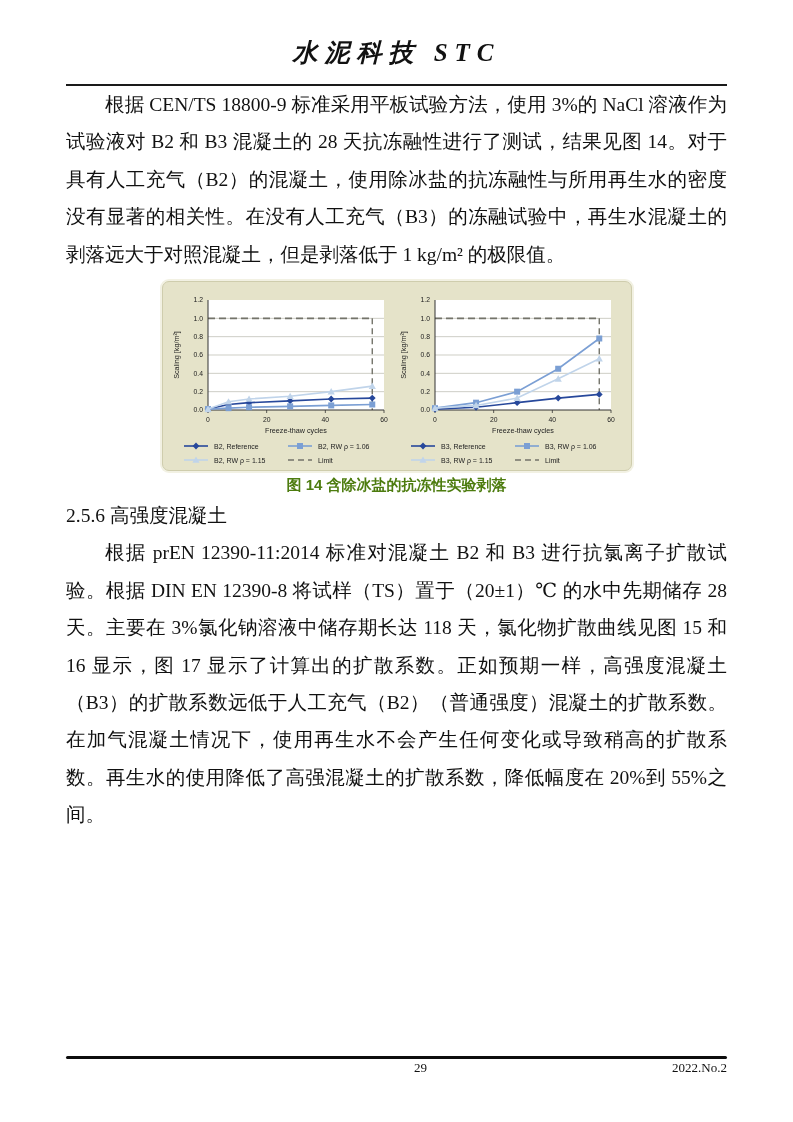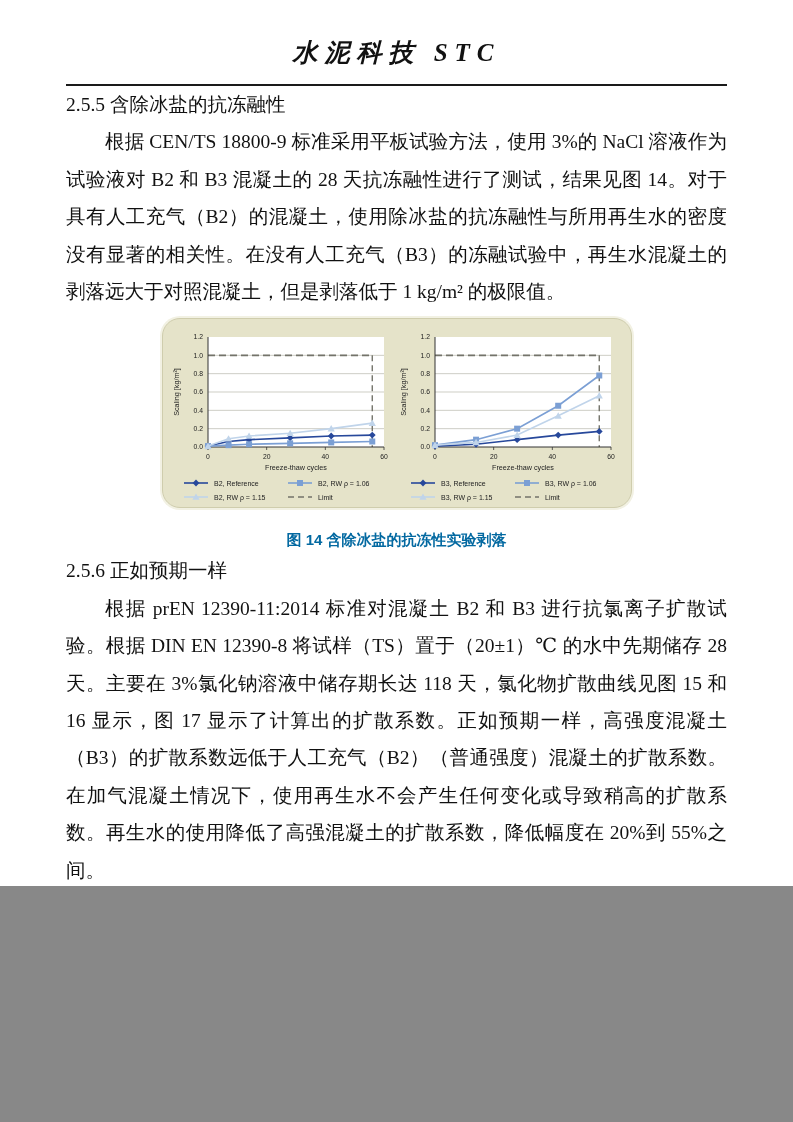--- a/index.html
+++ b/index.html
@@ -1,18 +1,18 @@
 <!DOCTYPE html>
 <html><head>
 <meta charset="utf-8">
 <style>
   html,body{margin:0;padding:0;background:#888;}
   .page{
     position:relative;
-    width:793px;height:886px;
+    width:793px;height:1122px;
     background:#ffffff;
     margin:0 auto;
     font-family:"Liberation Serif","DejaVu Serif",serif;
     color:#111;
     overflow:hidden;
   }
   .journal-title{
     position:absolute;top:36px;left:0;right:0;
     text-align:center;
     font-size:25px;font-weight:bold;font-style:italic;
@@ -29,34 +29,34 @@
   }
   .para{margin:0;text-indent:2em;}
   .para.no-indent{text-indent:0;}
   .heading{margin:0;font-size:19.5px;font-weight:normal;line-height:37.4px;}
   .figure{
     width:454px;
     margin:8px auto 0;
     padding:8px 7px 2px;
     background:#e5e3c9;
     border:1px solid #cfcdad;
-    border-radius:18px;
+    border-radius:7px;
     display:flex;
     justify-content:space-between;
     box-shadow:0 0 0 2px #f2f1e3;
   }
   .chart{width:227px;height:178px;}
   .caption{
-    margin-top:20px;
+    margin-top:2px;
     text-align:center;
     font-family:"Liberation Sans","DejaVu Sans",sans-serif;
     font-weight:bold;
     font-size:15px;
     line-height:24px;
-    color:#0369a1;
+    color:#4d7c0f;
   }
   .footer-rule{
     position:absolute;top:1056px;left:66px;width:661px;height:2.5px;
     background:#0d0d0d;border-radius:2px;
   }
   .page-number{
     position:absolute;top:1060px;left:8px;right:0;
     text-align:center;font-size:13px;margin-left:40px;
   }
   .issue-label{
@@ -69,21 +69,20 @@
 
 <div class="page">
 
   <div class="journal-title">水泥科技 STC</div>
 
   <div class="header-rule"></div>
 
   <div class="body-col">
 
 
-    <h3 class="heading">2.5.5 含除冰盐的抗冻融性</h3>
 
     <p class="para">根据 CEN/TS 18800-9 标准采用平板试验方法，使用 3%的 NaCl 溶液作为试验液对 B2 和 B3 混凝土的 28 天抗冻融性进行了测试，结果见图 14。对于具有人工充气（B2）的混凝土，使用除冰盐的抗冻融性与所用再生水的密度没有显著的相关性。在没有人工充气（B3）的冻融试验中，再生水混凝土的剥落远大于对照混凝土，但是剥落低于 1 kg/m² 的极限值。</p>
 
     <div class="figure">
       <div class="chart"><svg xmlns="http://www.w3.org/2000/svg" width="227" height="178" viewBox="0 0 227 178">
             <rect x="38" y="10" width="176" height="110" fill="#ffffff"></rect>
             <line x1="38" y1="101.66666666666666" x2="214" y2="101.66666666666666" stroke="#b9b9ad" stroke-width="0.7"></line>
             <line x1="38" y1="83.33333333333333" x2="214" y2="83.33333333333333" stroke="#b9b9ad" stroke-width="0.7"></line>
             <line x1="38" y1="65" x2="214" y2="65" stroke="#b9b9ad" stroke-width="0.7"></line>
             <line x1="38" y1="46.66666666666666" x2="214" y2="46.66666666666666" stroke="#b9b9ad" stroke-width="0.7"></line>
@@ -197,21 +196,21 @@
             <line x1="14" y1="170" x2="38" y2="170" stroke="#c0d4ea" stroke-width="1.6"></line>
             <polygon points="26,166.4 29.6,172.8 22.4,172.8" fill="#c0d4ea"></polygon>
             <text x="44" y="172.6" font-size="7" fill="#222" font-family="Liberation Sans, DejaVu Sans, sans-serif">B3, RW ρ = 1.15</text>
             <line x1="118" y1="170" x2="142" y2="170" stroke="#73736a" stroke-width="1.7" stroke-dasharray="6 4"></line>
             <text x="148" y="172.6" font-size="7" fill="#222" font-family="Liberation Sans, DejaVu Sans, sans-serif">Limit</text>
           </svg></div>
     </div>
 
     <div class="caption">图 14  含除冰盐的抗冻性实验剥落</div>
 
-    <h3 class="heading">2.5.6 正如预期一样</h3>
+    <h3 class="heading">2.5.6 高强度混凝土</h3>
 
     <p class="para">根据 prEN 12390-11:2014 标准对混凝土 B2 和 B3 进行抗氯离子扩散试验。根据 DIN EN 12390-8 将试样（TS）置于（20±1）℃ 的水中先期储存 28 天。主要在 3%氯化钠溶液中储存期长达 118 天，氯化物扩散曲线见图 15 和 16 显示，图 17 显示了计算出的扩散系数。正如预期一样，高强度混凝土（B3）的扩散系数远低于人工充气（B2）（普通强度）混凝土的扩散系数。在加气混凝土情况下，使用再生水不会产生任何变化或导致稍高的扩散系数。再生水的使用降低了高强混凝土的扩散系数，降低幅度在 20%到 55%之间。</p>
 
   </div>
 
   <div class="footer-rule"></div>
   <div class="page-number">29</div>
   <div class="issue-label">2022.No.2</div>
 
 </div>

